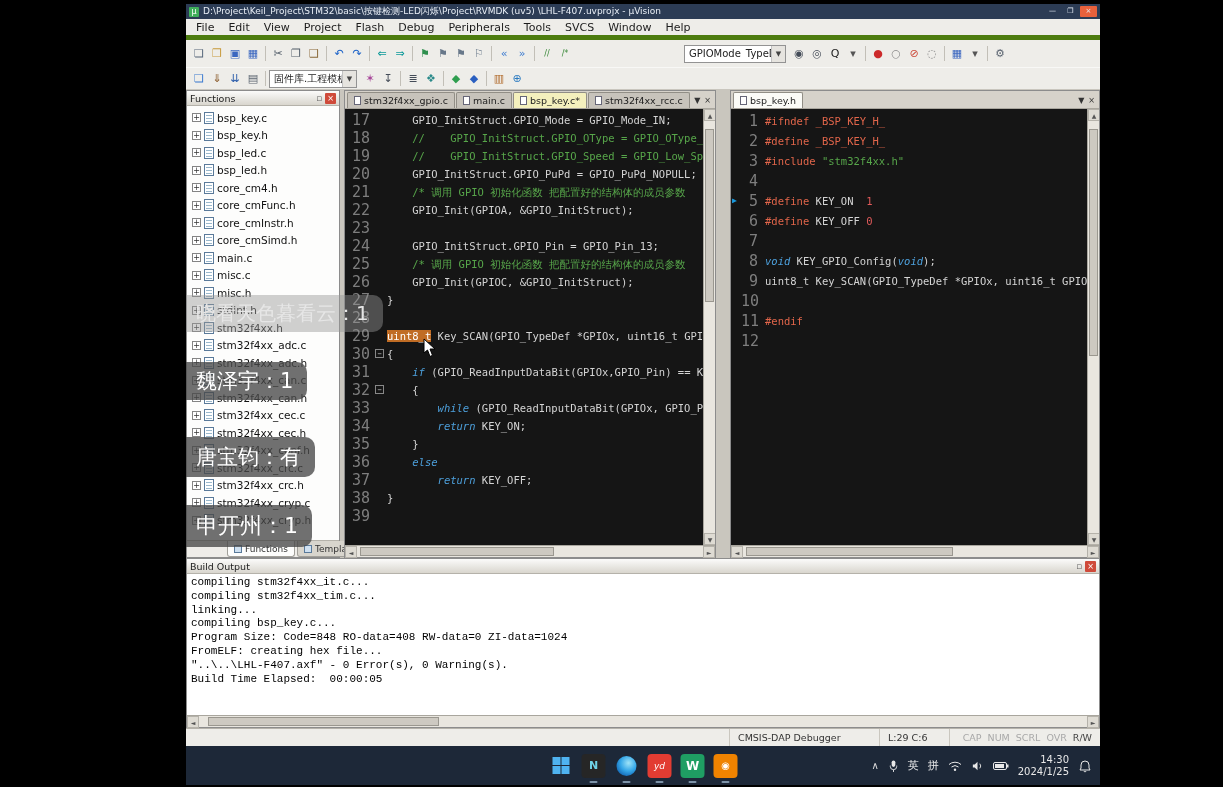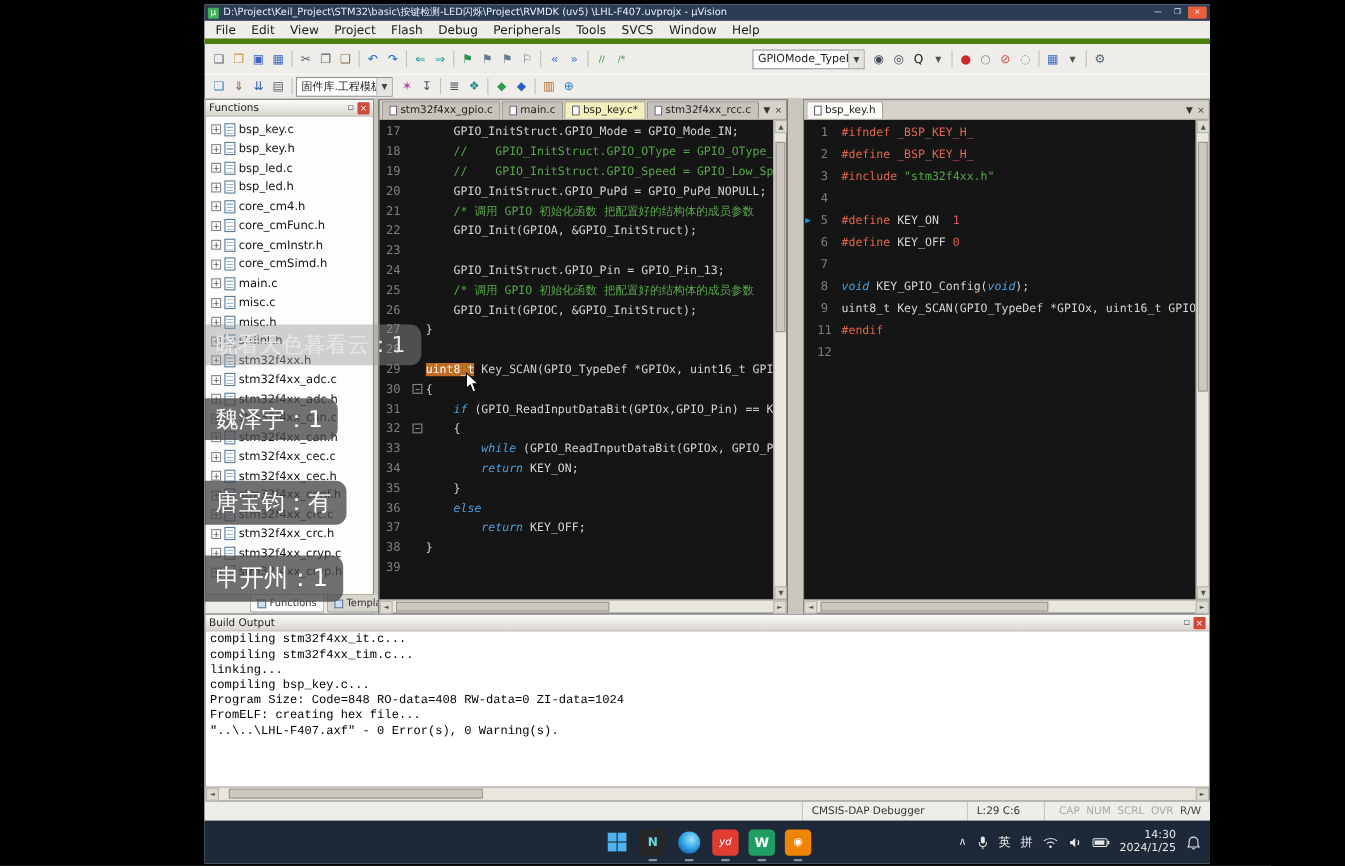--- a/index.html
+++ b/index.html
@@ -57,21 +57,21 @@
 .tab{display:flex;align-items:center;gap:3px;padding:0 6px;font-size:9.5px;color:#222;background:#c7c3bb;border:1px solid #918e86;border-bottom:none;border-radius:2px 2px 0 0;white-space:nowrap}
 .tab.active{background:#f4f0bd}
 .pane-right .tab.active{background:#fbfbf7}
 .tab-doc{width:7px;height:9px;background:#fff;border:1px solid #667;flex:none}
 .tab-ctrls{display:flex;gap:4px;align-items:center;padding:0 2px 3px}
 .tab-ctrl{font-size:8px;color:#333}
 .code-wrap{flex:1;display:flex;overflow:hidden}
 .code-main{flex:1;overflow:hidden;padding-top:2px;font-family:"DejaVu Sans Mono",monospace}
 .cl{height:18px;display:flex;white-space:pre}
 .pane-right .cl{height:20px}
-.ln{width:28px;text-align:center;padding-right:3px;font-size:11px;color:#7e7e7e;flex:none;line-height:18px}
+.ln{width:28px;text-align:right;padding-right:3px;font-size:15px;color:#7e7e7e;flex:none;line-height:18px}
 .pane-right .ln{width:20px;line-height:20px}
 .foldcol{width:14px;flex:none;position:relative}
 .foldbox{position:absolute;left:2px;top:4px;width:9px;height:9px;border:1px solid #888;color:#ccc;font-size:7px;line-height:8px;text-align:center;background:#151515}
 .markcol{width:10px;flex:none;position:relative}
 .linemark{position:absolute;left:1px;top:5px;font-size:8px;color:#1a9be0;line-height:10px}
 .ct{flex:1;overflow:hidden;font-size:10.5px;line-height:18px;color:#d4d4d4}
 .pane-right .ct{line-height:20px;padding-left:4px}
 .sp-p{color:#d4d4d4}
 .sp-c{color:#57a64a}
 .sp-k{color:#4da0dc;font-style:italic}
@@ -465,20 +465,21 @@
         <div class="code-main">
             <div class="cl"><span class="markcol"></span><span class="ln">1</span><span class="ct"><span class="sp-pre">#ifndef _BSP_KEY_H_</span></span></div>
             <div class="cl"><span class="markcol"></span><span class="ln">2</span><span class="ct"><span class="sp-pre">#define _BSP_KEY_H_</span></span></div>
             <div class="cl"><span class="markcol"></span><span class="ln">3</span><span class="ct"><span class="sp-pre">#include </span><span class="sp-str">"stm32f4xx.h"</span></span></div>
             <div class="cl"><span class="markcol"></span><span class="ln">4</span><span class="ct"></span></div>
             <div class="cl"><span class="markcol"><span class="linemark">▶</span></span><span class="ln">5</span><span class="ct"><span class="sp-pre">#define </span><span class="sp-p">KEY_ON  </span><span class="sp-num">1</span></span></div>
             <div class="cl"><span class="markcol"></span><span class="ln">6</span><span class="ct"><span class="sp-pre">#define </span><span class="sp-p">KEY_OFF </span><span class="sp-num">0</span></span></div>
             <div class="cl"><span class="markcol"></span><span class="ln">7</span><span class="ct"></span></div>
             <div class="cl"><span class="markcol"></span><span class="ln">8</span><span class="ct"><span class="sp-k">void</span><span class="sp-p"> KEY_GPIO_Config(</span><span class="sp-k">void</span><span class="sp-p">);</span></span></div>
             <div class="cl"><span class="markcol"></span><span class="ln">9</span><span class="ct"><span class="sp-p">uint8_t Key_SCAN(GPIO_TypeDef *GPIOx, uint16_t GPIO_Pin)</span></span></div>
+            <div class="cl"><span class="markcol"></span><span class="ln">10</span><span class="ct"></span></div>
             <div class="cl"><span class="markcol"></span><span class="ln">11</span><span class="ct"><span class="sp-pre">#endif</span></span></div>
             <div class="cl"><span class="markcol"></span><span class="ln">12</span><span class="ct"></span></div>
           </div>
         <div class="vscroll">
           <span class="sarr">▲</span>
           <div class="strack">
               <div class="sthumb v r-vthumb"></div>
             </div>
           <span class="sarr">▼</span>
         </div>
@@ -503,20 +504,21 @@
       </span>
     </div>
     <div class="bo-text">
         <div class="bo-line">compiling stm32f4xx_it.c...</div>
         <div class="bo-line">compiling stm32f4xx_tim.c...</div>
         <div class="bo-line">linking...</div>
         <div class="bo-line">compiling bsp_key.c...</div>
         <div class="bo-line">Program Size: Code=848 RO-data=408 RW-data=0 ZI-data=1024</div>
         <div class="bo-line">FromELF: creating hex file...</div>
         <div class="bo-line">"..\..\LHL-F407.axf" - 0 Error(s), 0 Warning(s).</div>
+        <div class="bo-line">Build Time Elapsed:  00:00:05</div>
       </div>
     <div class="hscroll">
       <span class="sarr">◄</span>
       <div class="strack">
           <div class="sthumb h bo-hthumb"></div>
         </div>
       <span class="sarr">►</span>
     </div>
   </div>
 

